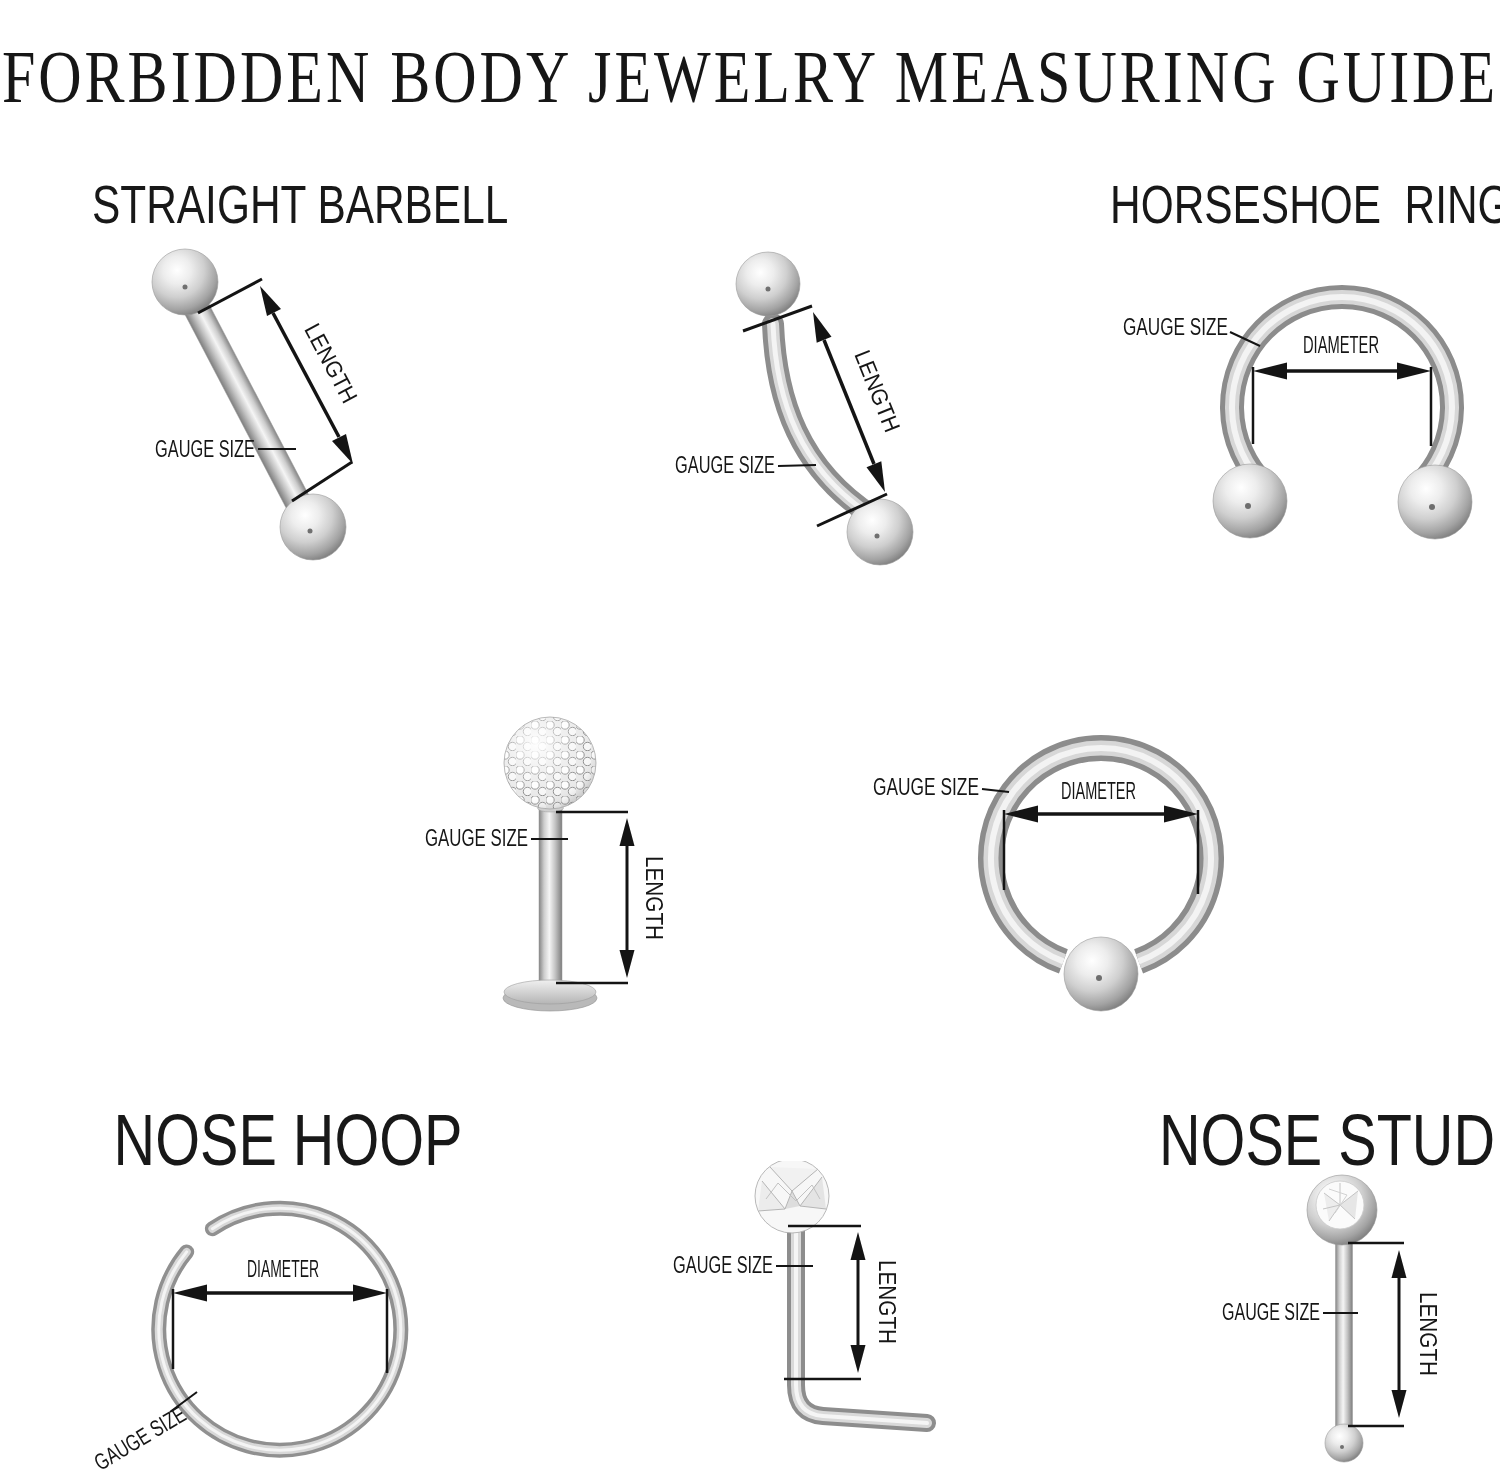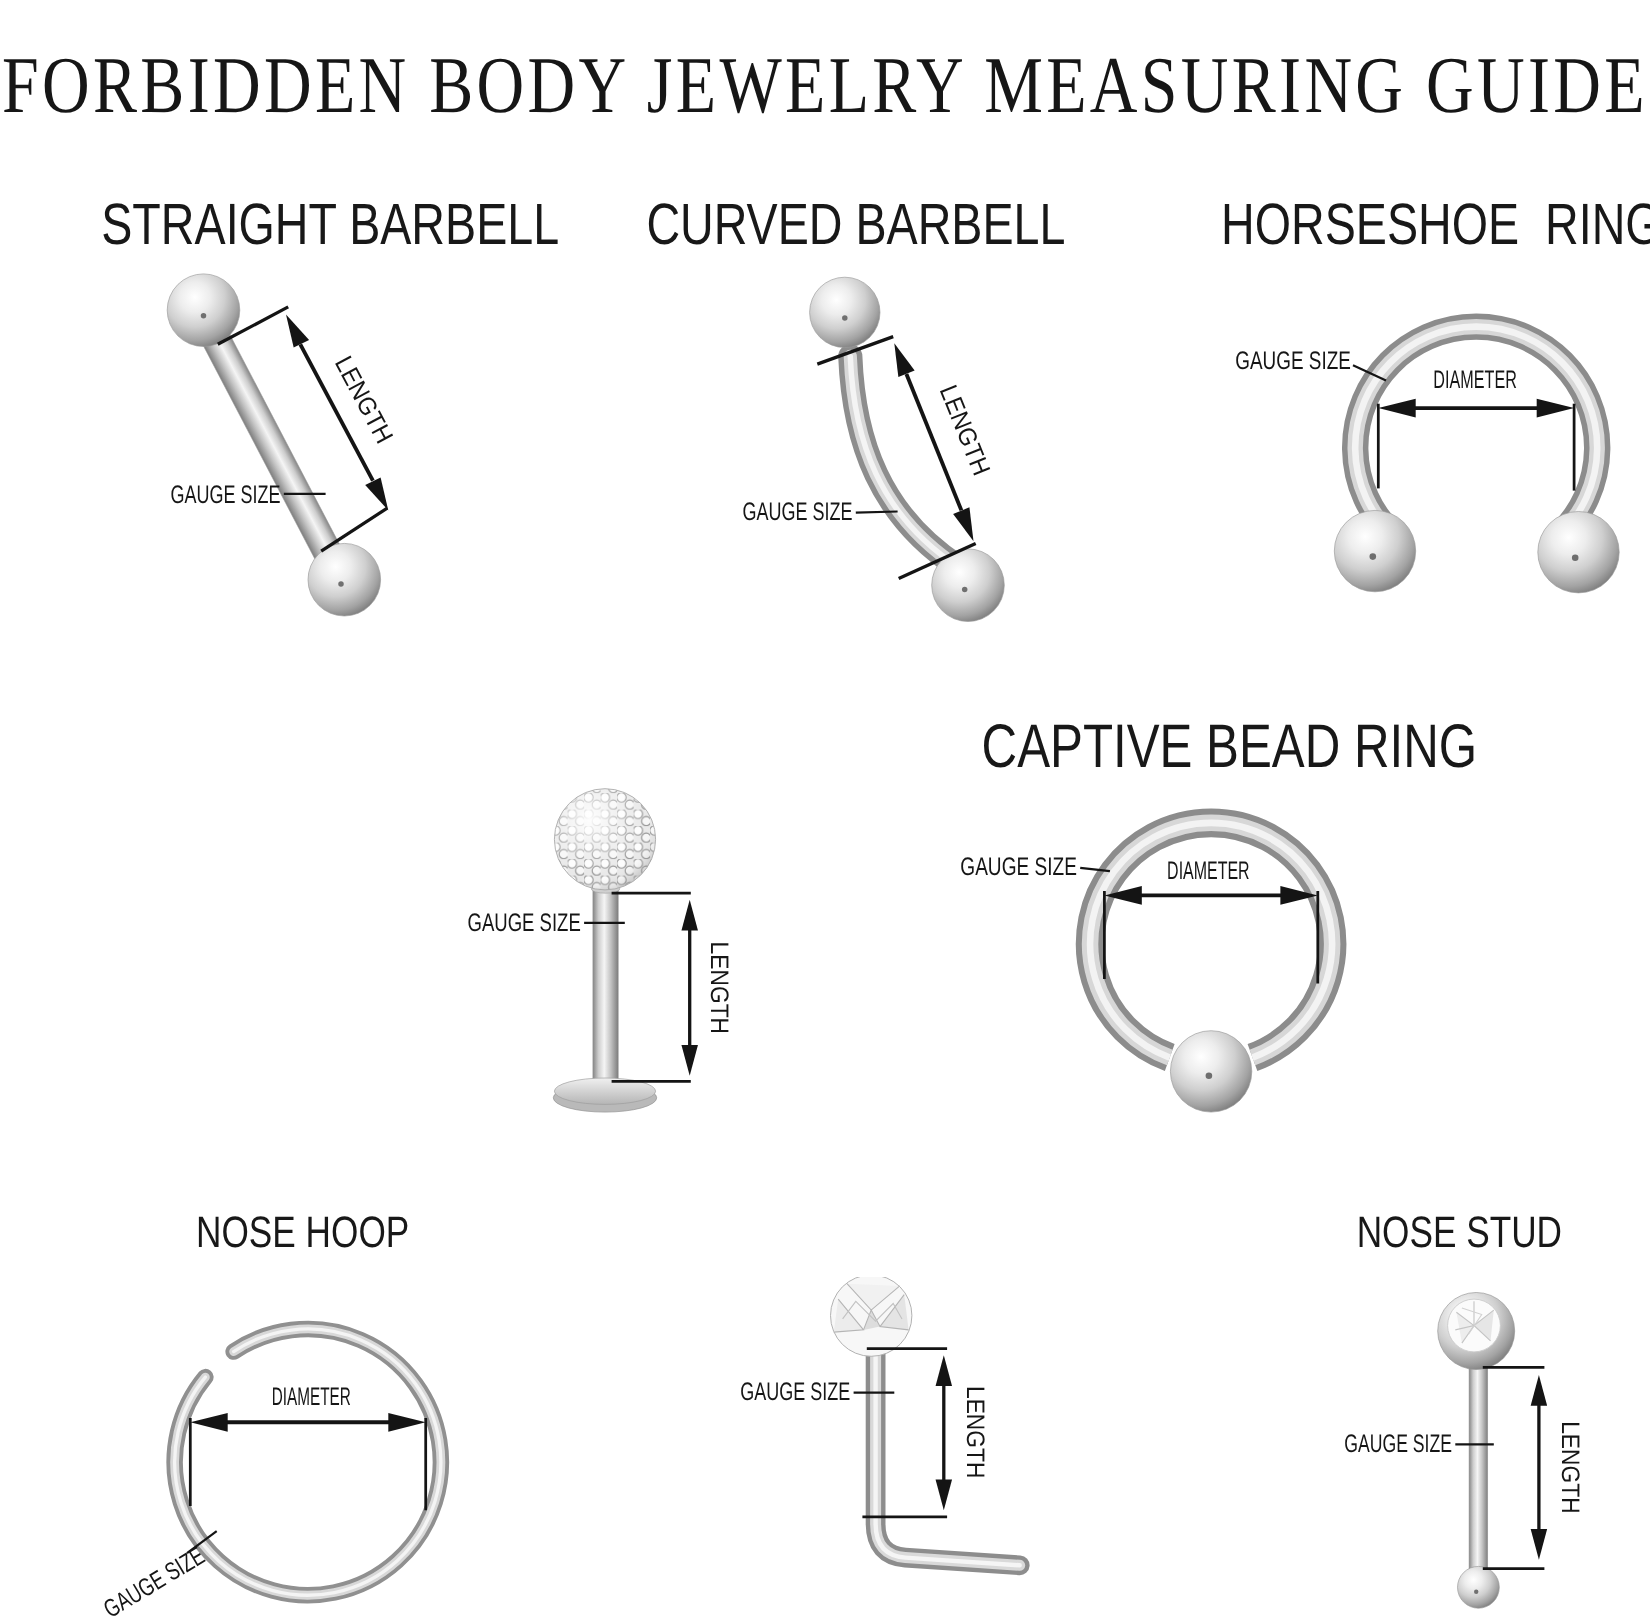--- a/index.html
+++ b/index.html
@@ -7,21 +7,21 @@
         font-family:"Liberation Sans", sans-serif;color:#1a1a1a;}
   .main-title{position:absolute;left:0;top:-4px;width:1500px;text-align:center;white-space:pre;
         font-family:"Liberation Serif", serif;font-size:60px;font-weight:400;letter-spacing:3px;
         transform:scaleY(1.22);transform-origin:center top;color:#161616;}
   .item{position:absolute;}
   .item h2{margin:0;position:absolute;left:0;width:100%;text-align:center;font-weight:400;
         white-space:pre;color:#181818;}
   .item h2 span{display:inline-block;transform:scaleX(0.8);transform-origin:center;}
   .r1 h2{top:8px;font-size:53px;}
   .r2 h2{top:14px;font-size:56px;}
-  .r3 h2{top:8px;font-size:40px;}
+  .r3 h2{top:8px;font-size:72px;}
   .item svg{position:absolute;left:0;}
   .r1 svg{top:73px;}
   .r2 svg{top:75px;}
   .r3 svg{top:70px;}
   #itm-straight{left:0;top:150px;width:400px;height:430px;}
   #itm-curved{left:500px;top:150px;width:470px;height:435px;}
   #itm-horseshoe{left:1020px;top:150px;width:480px;height:435px;}
   #itm-labret{left:266px;top:615px;width:500px;height:445px;}
   #itm-cbr{left:796px;top:615px;width:500px;height:445px;}
   #itm-hoop{left:30px;top:1075px;width:410px;height:394px;}
@@ -97,21 +97,20 @@
       <line class="ann" x1="233" y1="74" x2="299" y2="198" stroke-width="3.5"></line>
       <polygon class="head" points="220,47 241,70 227,77"></polygon>
       <polygon class="head" points="313,225 306,195 292,202"></polygon>
       <text class="lbl" transform="translate(284,128) rotate(62)" text-anchor="middle" textLength="86" lengthAdjust="spacingAndGlyphs">LENGTH</text>
       <line class="ann" x1="218" y1="210" x2="256" y2="210" stroke-width="2"></line>
       <text class="lbl" x="215" y="218" text-anchor="end" textLength="100" lengthAdjust="spacingAndGlyphs">GAUGE SIZE</text>
     </svg>
   </figure>
 
   <figure class="item r1" id="itm-curved">
-    <h2><span>CURVED BARBELL</span></h2>
     <svg width="470" height="350" viewBox="0 0 470 350">
       <g>
         <path d="M 233 85 C 236 162 260 230 332 277" fill="none" stroke="#8d8d8d" stroke-width="22" stroke-linecap="round"></path>
         <path d="M 233 85 C 236 162 260 230 332 277" fill="none" stroke="#d8d8d8" stroke-width="12" stroke-linecap="round"></path>
         <path d="M 233 85 C 236 162 260 230 332 277" fill="none" stroke="#f4f4f4" stroke-width="5" stroke-linecap="round"></path>
       </g>
       <circle cx="228" cy="45" r="32" fill="url(#ballGrad)" stroke="#9a9a9a" stroke-width="0.6"></circle>
       <circle cx="228" cy="50" r="2.5" fill="#707070"></circle>
       <circle cx="340" cy="293" r="33" fill="url(#ballGrad)" stroke="#9a9a9a" stroke-width="0.6"></circle>
       <circle cx="337" cy="297" r="2.5" fill="#707070"></circle>
@@ -166,21 +165,20 @@
       <line class="ann" x1="250" y1="106" x2="322" y2="106" stroke-width="2.5"></line>
       <line class="ann" x1="250" y1="277" x2="322" y2="277" stroke-width="2.5"></line>
       <line class="ann" x1="321" y1="135" x2="321" y2="249" stroke-width="3"></line>
       <polygon class="head" points="321,112 313.5,140 328.5,140"></polygon>
       <polygon class="head" points="321,272 313.5,244 328.5,244"></polygon>
       <text class="lbl" transform="translate(340,192) rotate(90)" text-anchor="middle" textLength="84" lengthAdjust="spacingAndGlyphs">LENGTH</text>
     </svg>
   </figure>
 
   <figure class="item r2" id="itm-cbr">
-    <h2><span>CAPTIVE BEAD RING</span></h2>
     <svg width="500" height="360" viewBox="0 0 500 360">
       <g>
         <path d="M 227.4 255.4 A 110 110 0 1 1 302.6 255.4" fill="none" stroke="#8c8c8c" stroke-width="26"></path>
         <path d="M 227.4 255.4 A 110 110 0 1 1 302.6 255.4" fill="none" stroke="#d7d7d7" stroke-width="15"></path>
         <path d="M 227.4 255.4 A 110 110 0 1 1 302.6 255.4" fill="none" stroke="#f3f3f3" stroke-width="6"></path>
       </g>
       <circle cx="265" cy="268" r="37" fill="url(#ballGrad)" stroke="#9a9a9a" stroke-width="0.6"></circle>
       <circle cx="263" cy="272" r="3" fill="#6e6e6e"></circle>
       <text class="lbl" x="37" y="89" textLength="106" lengthAdjust="spacingAndGlyphs">GAUGE SIZE</text>
       <line class="ann" x1="146" y1="83" x2="173" y2="86" stroke-width="2"></line>

